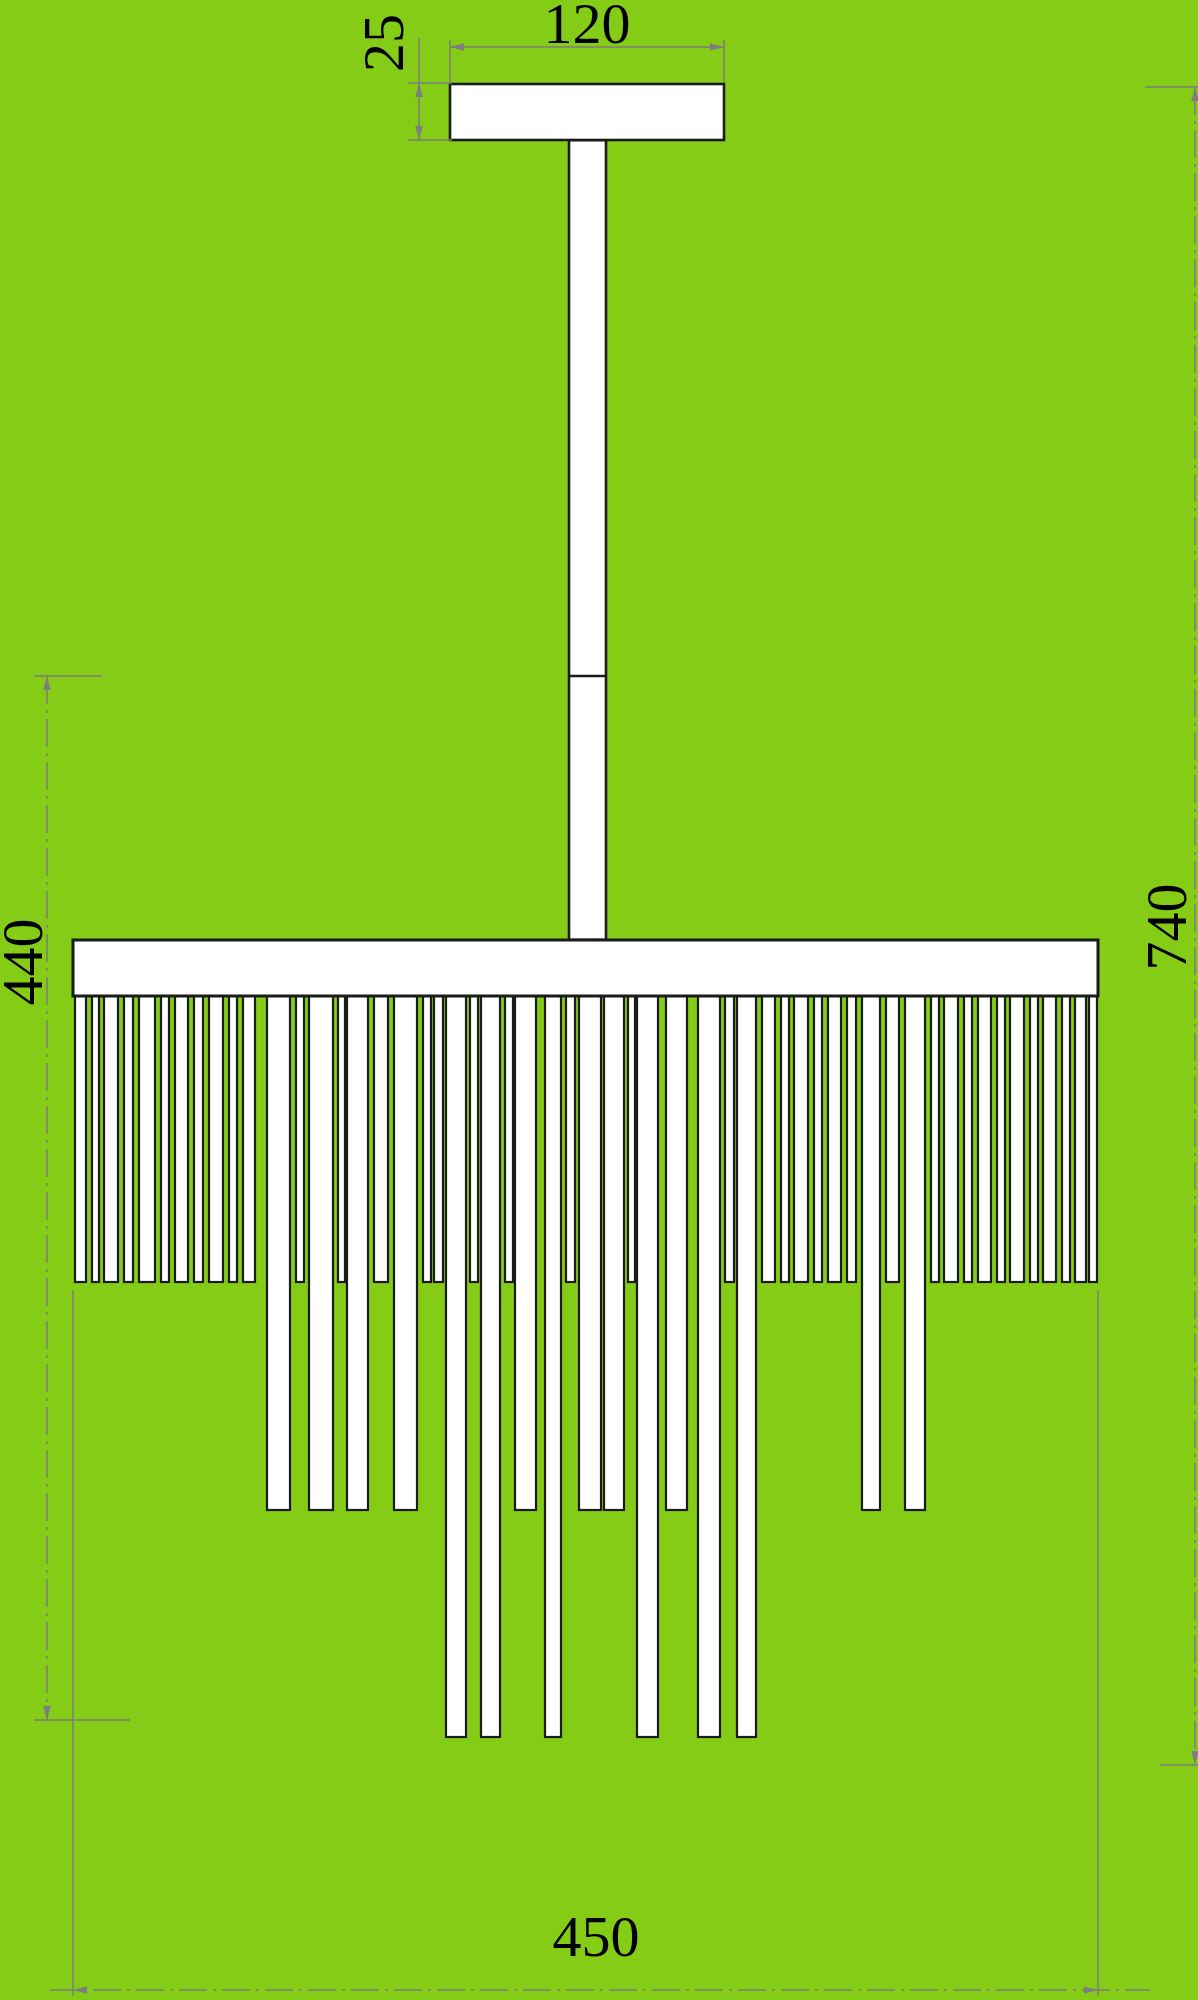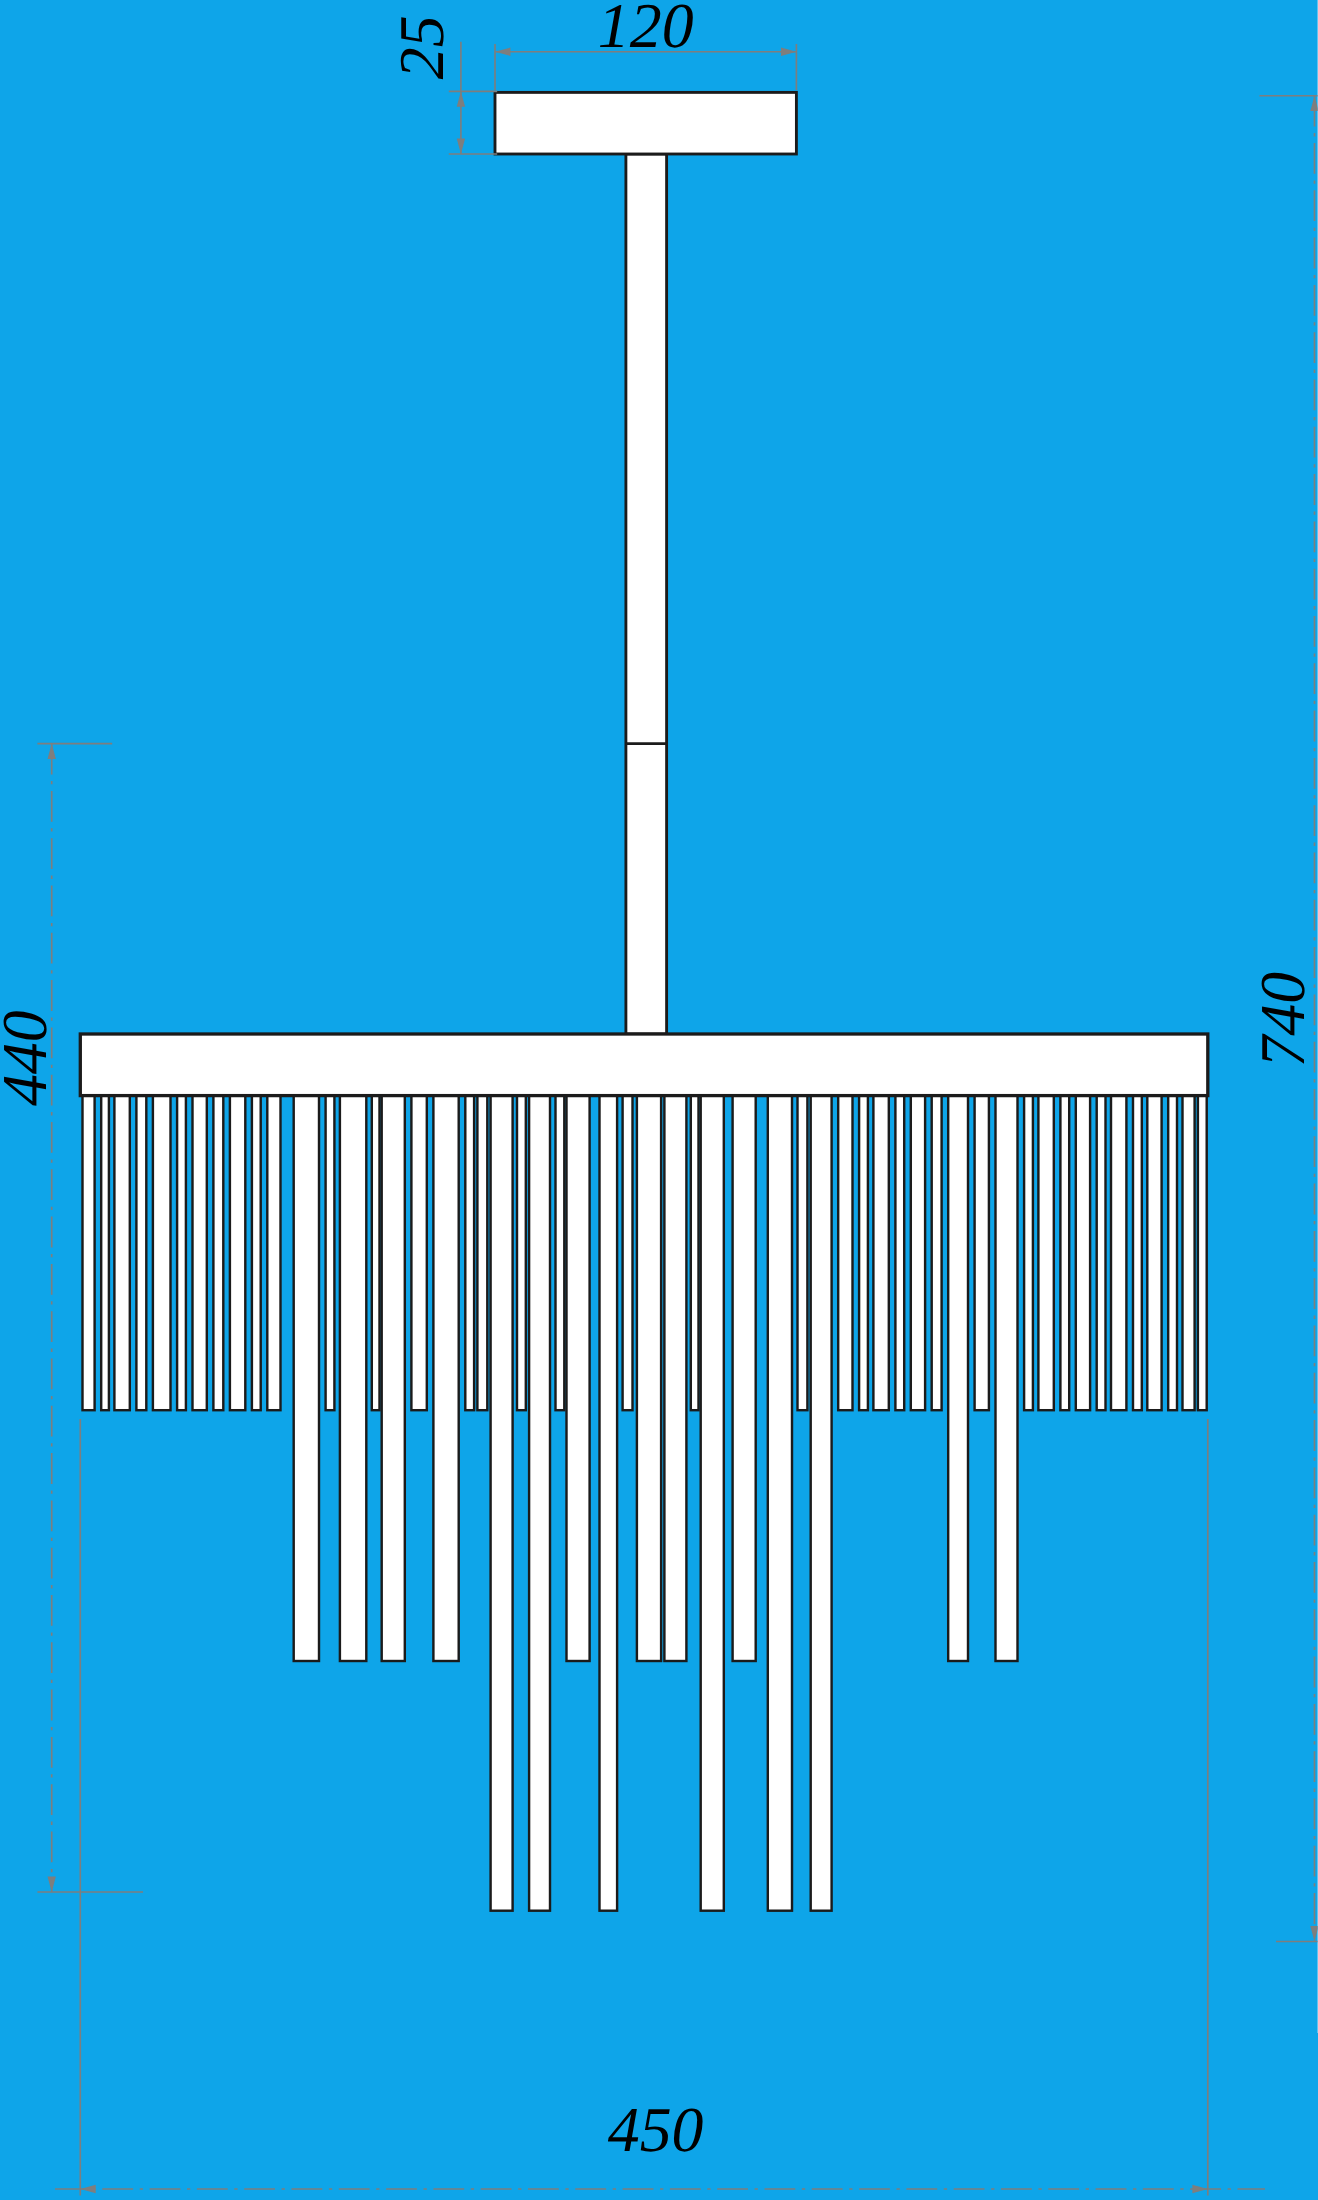--- a/index.html
+++ b/index.html
@@ -1,16 +1,16 @@
 <!DOCTYPE html>
 <html><head>
 <meta charset="utf-8">
 <style>
   html,body{margin:0;padding:0;background:#ffffff;}
-  .stage{position:relative;width:1198px;height:2000px;background:#0ea5e9;overflow:hidden;font-style:italic;}
+  .stage{position:relative;width:1198px;height:2000px;background:#84cc16;overflow:hidden;}
   svg text{font-family:"Liberation Serif","DejaVu Serif",serif;}
 </style>
 </head>
 <body>
 
 <div class="stage">
   <svg id="drawing" width="1198" height="2000" viewBox="0 0 1198 2000" xmlns="http://www.w3.org/2000/svg">
       <rect x="75" y="992" width="11" height="290" fill="#ffffff" stroke="#1b1b1b" stroke-width="2.2"></rect>
       <rect x="92" y="992" width="7" height="290" fill="#ffffff" stroke="#1b1b1b" stroke-width="2.2"></rect>
       <rect x="104" y="992" width="14" height="290" fill="#ffffff" stroke="#1b1b1b" stroke-width="2.2"></rect>

